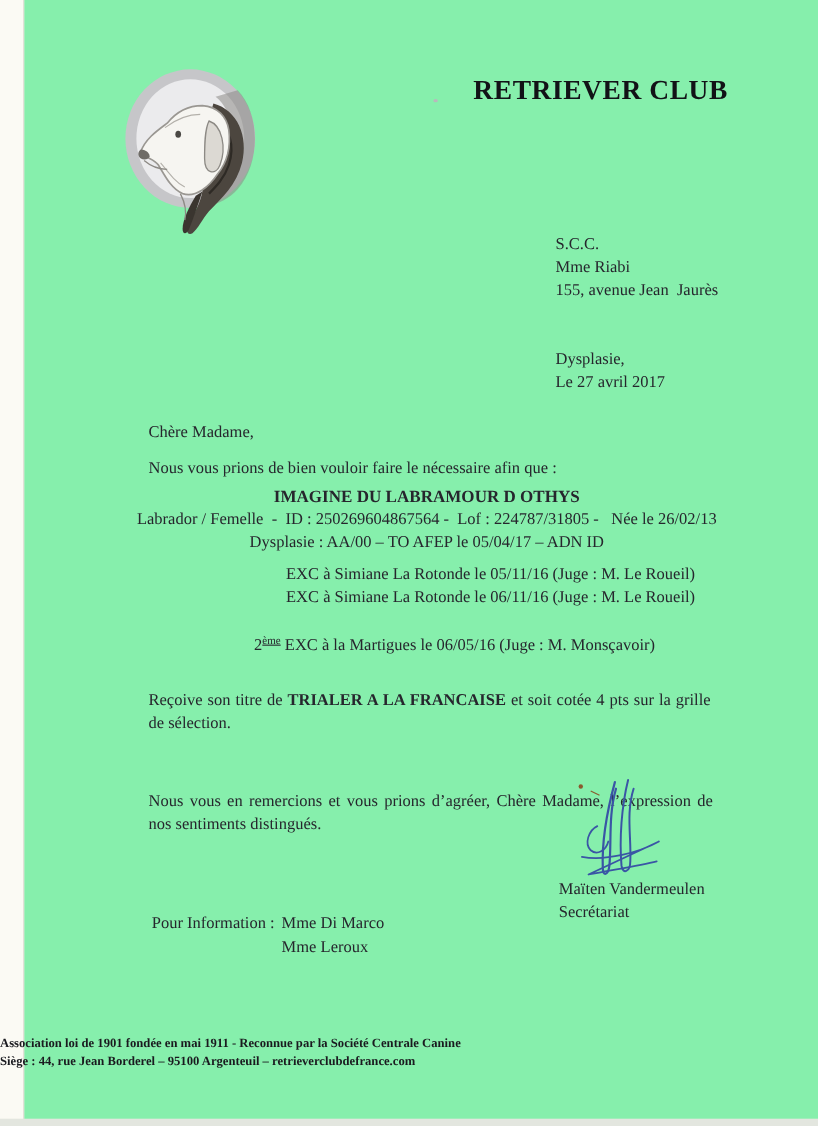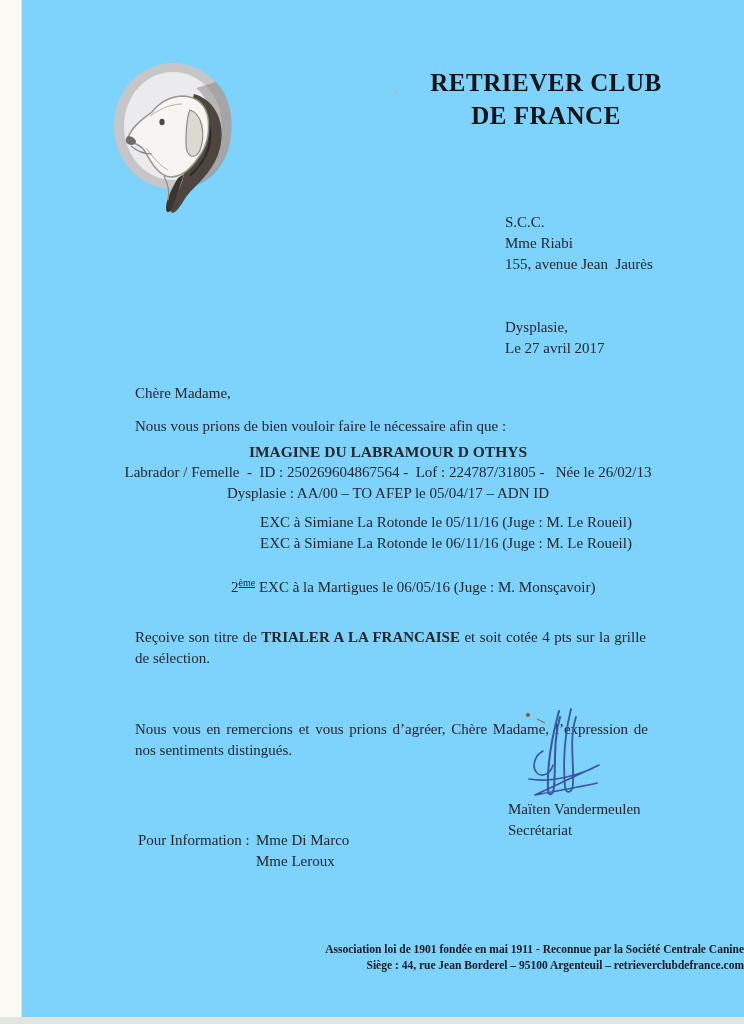--- a/index.html
+++ b/index.html
@@ -5,21 +5,21 @@
   html,body{margin:0;padding:0;}
   body{
     width:744px;height:1024px;
     background:#e9e9ec;
     font-family:"Liberation Serif", serif;
     position:relative;
     overflow:hidden;
   }
   .paper{
     position:absolute;left:0;top:0;width:744px;height:1024px;
-    background:#7dd3fc;
+    background:#86efac;
     color:#23232a;
   }
   
   .edge-left{
     position:absolute;left:0;top:0;width:21px;height:1024px;
     background:#fbfaf4;border-right:1px solid #e0ddd5;
   }
   .edge-bottom{
     position:absolute;left:0;bottom:0;width:744px;height:7px;
     background:#e3e6df;
@@ -49,21 +49,21 @@
 
   .award{left:135px;top:627px;width:511px;text-align:justify;}
   .closing{left:135px;top:719px;width:513px;text-align:justify;}
 
   .signame{left:508px;top:799px;}
 
   .infolabel{left:138px;top:830px;}
   .infonames{left:256px;top:830px;}
 
   .footer{
-    left:0;top:941px;width:744px;text-align:right;
+    left:0;top:941px;width:744px;text-align:left;
     font-weight:bold;font-size:11.5px;line-height:16px;color:#1a1a1f;
   }
 
   .logo{left:98px;top:52px;width:152px;height:166px;}
   .sig{left:493px;top:703px;width:140px;height:100px;}
 </style>
 </head>
 <body>
 
 <div class="paper">
@@ -91,21 +91,20 @@
 
     <ellipse cx="64" cy="70" rx="2.6" ry="3.2" fill="#4a4844"></ellipse>
 
     <path d="M30,84 C27,86 27,90 30,92 C33,94 37,93 38,90 C38,87 34,84 30,84 Z" fill="#6f6c67"></path>
 
     <path d="M33,94 C40,100 48,102 54,102" stroke="#8d8a85" stroke-width="1.2" fill="none"></path>
   </svg>
 
   <div class="abs club-title">
     <div>RETRIEVER CLUB</div>
-    <div>DE FRANCE</div>
   </div>
 
   <div class="abs txt recipient">
     <div>S.C.C.</div>
     <div>Mme Riabi</div>
     <div class="pre">155, avenue Jean  Jaurès</div>
   </div>
 
   <div class="abs txt dateline">
     <div>Dysplasie,</div>

